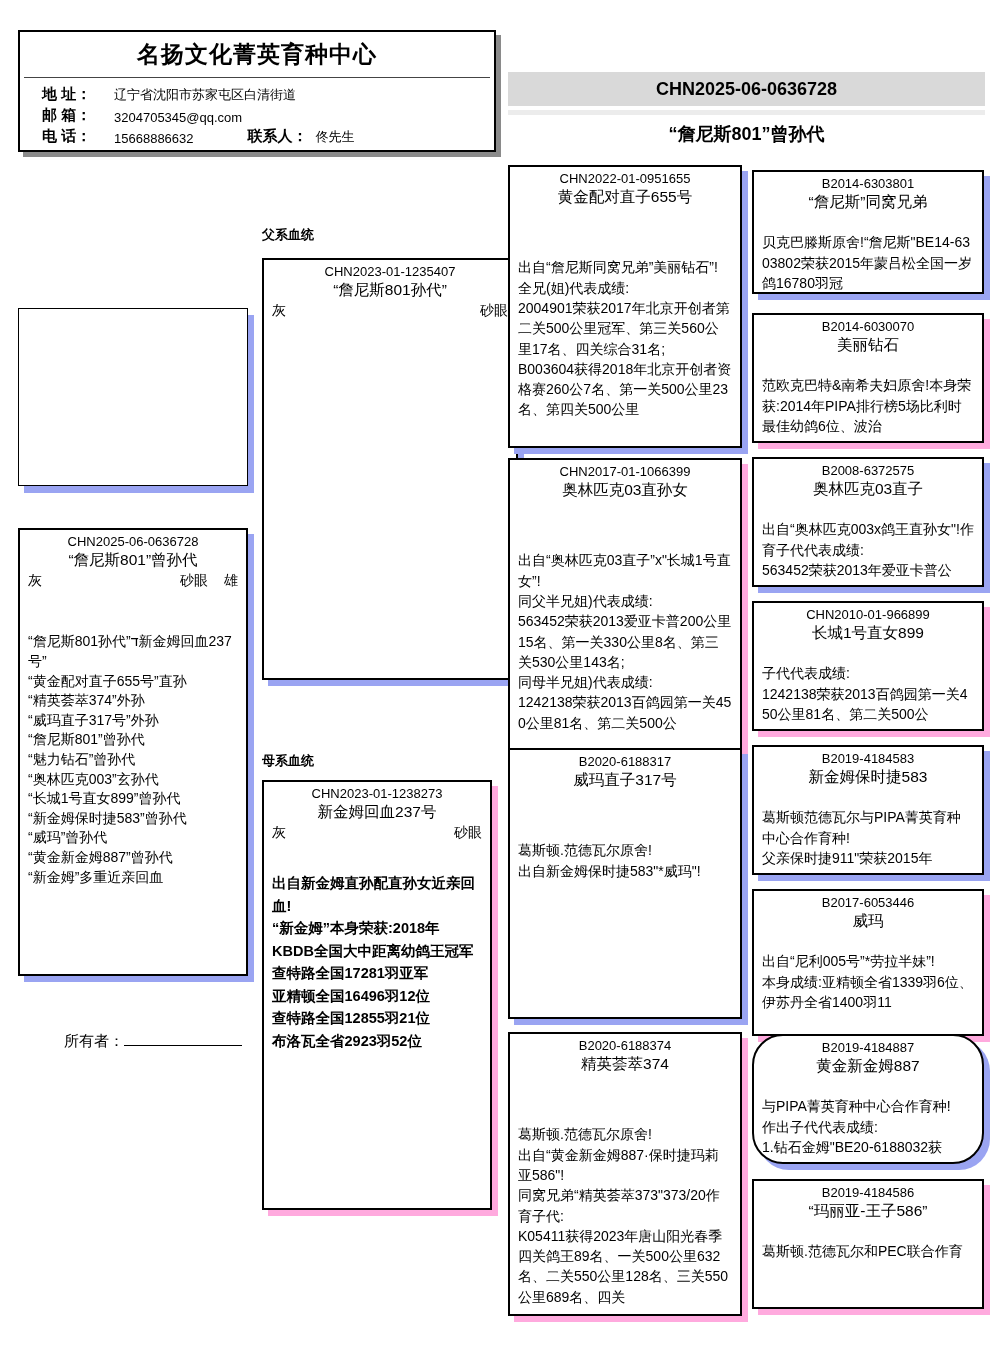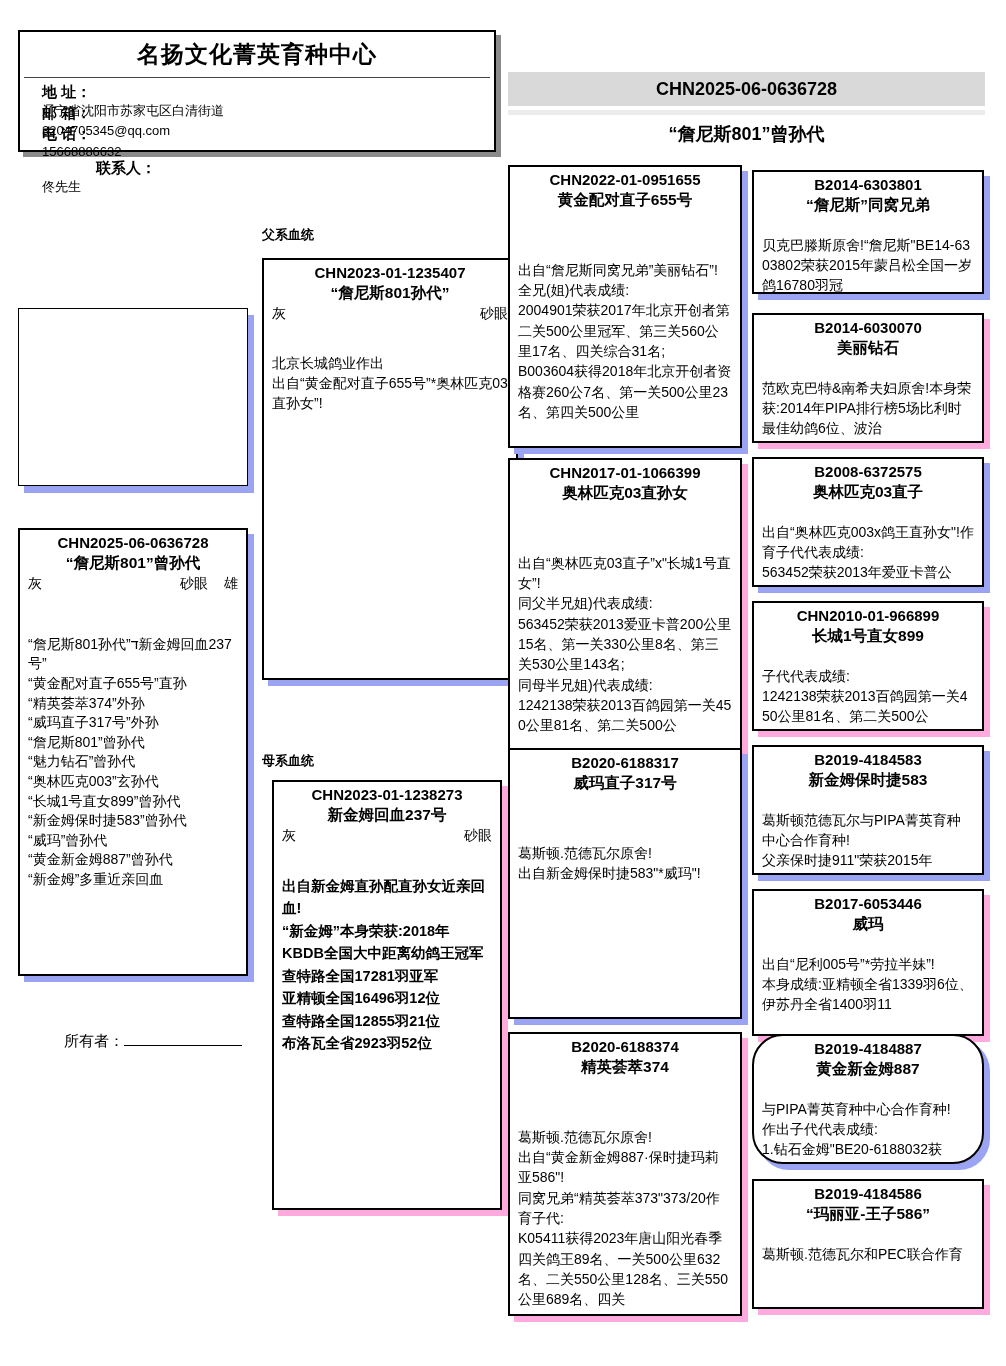--- a/index.html
+++ b/index.html
@@ -7,42 +7,42 @@
   }
   html,body{margin:0;padding:0;background:#fff;}
   body{font-family:"Liberation Sans","DejaVu Sans",sans-serif;color:#000;}
   .page{position:relative;width:1006px;height:1366px;background:#fff;overflow:hidden;padding-left:48px;}
 
   
   .hdr-box{position:absolute;left:18px;top:30px;width:478px;height:122px;background:#fff;
     border:2px solid #000;box-sizing:border-box;box-shadow:5px 5px 0 var(--hdr-shadow);}
   .hdr-title{text-align:center;font-weight:bold;font-size:23px;padding-top:7px;letter-spacing:1px;}
   .hdr-rule{border:none;border-top:1px solid #444;margin:7px 4px 5px 4px;}
-  .hdr-row{display:flex;align-items:flex-start;padding-left:22px;height:21px;font-size:13px;flex-direction:column;}
+  .hdr-row{display:flex;align-items:flex-end;padding-left:22px;height:21px;font-size:13px;}
   .hdr-label{font-weight:bold;font-size:15px;width:72px;flex:0 0 auto;}
   .hdr-label2{font-weight:bold;font-size:15px;margin-left:54px;margin-right:8px;}
 
   
   .tbar{position:absolute;left:508px;top:72px;width:477px;height:34px;background:var(--bar);
     text-align:center;font-weight:bold;font-size:18px;line-height:34px;}
   .tbar-shadow{position:absolute;left:508px;top:110px;width:477px;height:5px;background:#ececec;}
   .tname{position:absolute;left:508px;top:122px;width:477px;text-align:center;font-weight:bold;font-size:18px;}
 
   
   .sec-label{position:absolute;font-size:13px;font-weight:bold;}
 
   
   .pbox{position:absolute;background:#fff;border:2px solid #000;box-sizing:border-box;
     overflow:hidden;padding:4px 8px 4px 8px;}
   .pbox.m{box-shadow:6px 6px 0 var(--male);}
   .pbox.f{box-shadow:6px 6px 0 var(--female);}
   .photo{position:absolute;left:18px;top:308px;width:230px;height:178px;background:#fff;
     border:1px solid #000;box-sizing:border-box;box-shadow:6px 7px 0 var(--male);}
-  .ring{text-align:center;font-weight:bold;font-size:15px;line-height:1.25;white-space:nowrap;}
-  .bname{text-align:center;font-weight:bold;font-size:15.5px;line-height:1.3;}
+  .ring{text-align:center;font-weight:normal;font-size:13px;line-height:1.25;white-space:nowrap;}
+  .bname{text-align:center;font-weight:normal;font-size:15.5px;line-height:1.3;}
   .traits{display:flex;justify-content:space-between;font-size:14px;margin-top:2px;}
   .sexgap{margin-left:16px;}
   .pbody{font-size:14px;line-height:1.45;word-break:break-all;white-space:pre-line;}
   .main .pbody{line-height:1.4;}
   .mother .pbody{line-height:1.55;font-size:14.5px;font-weight:bold;}
   .sp-main{height:42px;} .sp-parent{height:30px;} .sp-gp{height:50px;} .sp-ggp{height:20px;}
 
   
   .owner{position:absolute;left:64px;top:1030px;font-size:15px;}
   .owner .blank{display:inline-block;width:118px;height:15px;border-bottom:1px solid #000;}
@@ -107,25 +107,23 @@
   </div>
 
   <div class="pbox m" style="left:262px;top:258px;width:256px;height:422px;">
     <div class="ring">CHN2023-01-1235407</div>
     <div class="bname">“詹尼斯801孙代”</div>
     <div class="traits">
       <span>灰</span>
       <span>砂眼</span>
     </div>
     <div class="sp-parent"></div>
-    <div class="pbody">北京长城鸽业作出
-出自“黄金配对直子655号”*奥林匹克03直孙女”!</div>
-  </div>
-
-  <div class="pbox f mother" style="left:272px;top:780px;width:230px;height:430px;">
+  </div>
+
+  <div class="pbox f mother" style="left:262px;top:780px;width:230px;height:430px;">
     <div class="ring">CHN2023-01-1238273</div>
     <div class="bname">新金姆回血237号</div>
     <div class="traits">
       <span>灰</span>
       <span>砂眼</span>
     </div>
     <div class="sp-parent"></div>
     <div class="pbody">出自新金姆直孙配直孙女近亲回血!
 “新金姆”本身荣获:2018年
 KBDB全国大中距离幼鸽王冠军

